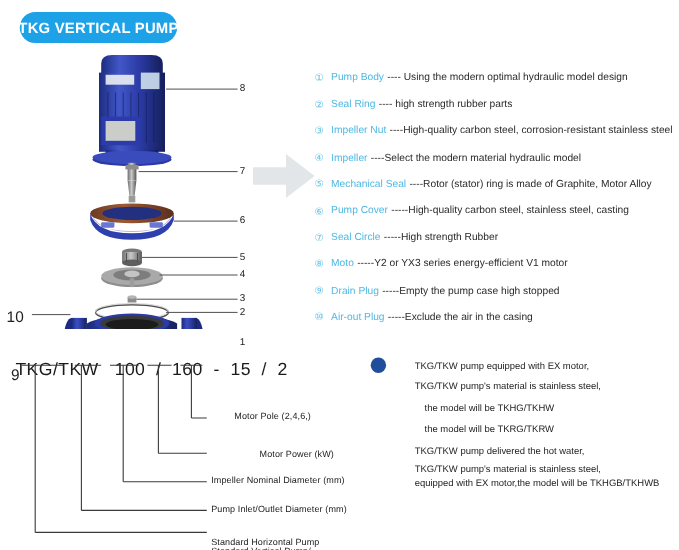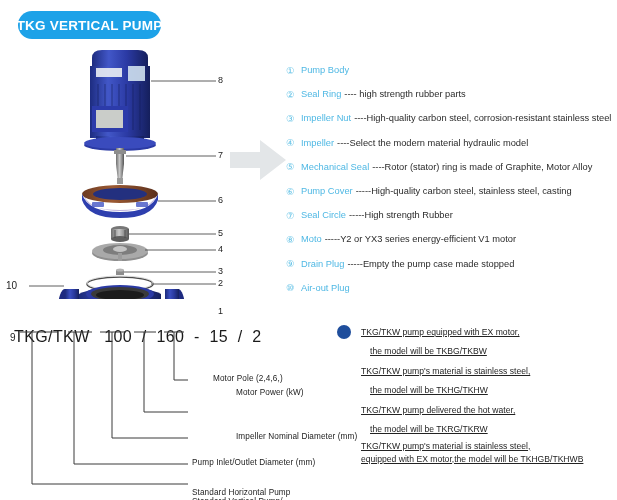--- a/index.html
+++ b/index.html
@@ -75,21 +75,21 @@
     letter-spacing:.1px;
   }
 
   
   .notes{position:absolute;left:337px;top:322px;width:280px;}
   .note-bullet{
     position:absolute;left:0px;top:3px;
     width:14px;height:14px;border-radius:50%;
     background:#1f4e9c;
   }
-  .note-lines{margin-left:24px;text-decoration:underline;}
+  .note-lines{margin-left:40px;}
   .note-line{
     font-size:8.6px;
     color:#1d1d1d;
     line-height:10px;
     height:19.5px;
     white-space:nowrap;
     display:flex;align-items:center;
   }
   .note-line.indented{padding-left:9px;}
   .note-line.tight{height:13px;}
@@ -235,36 +235,37 @@
       <div style="position:absolute;top:31px;">8</div>
       <div style="position:absolute;top:106px;">7</div>
       <div style="position:absolute;top:151px;">6</div>
       <div style="position:absolute;top:184px;">5</div>
       <div style="position:absolute;top:200px;">4</div>
       <div style="position:absolute;top:222px;">3</div>
       <div style="position:absolute;top:234px;">2</div>
       <div style="position:absolute;top:262px;">1</div>
     </div>
 
-    <div style="position:absolute;left:-14px;top:0;width:22px;height:255px;font-size:10px;color:#222;">
+    <div style="position:absolute;left:-14px;top:0;width:22px;height:255px;font-size:14px;color:#222;">
       <div style="position:absolute;top:236px;left:0;">10</div>
       <div style="position:absolute;top:288px;left:4px;">9</div>
     </div>
   </div>
 
   <div class="big-arrow">
     <svg width="60" height="44" viewBox="0 0 60 44">
       <path d="M2 14 h30 v-12 l26 20 l-26 20 v-12 h-30 z" fill="#e3e6e8"></path>
     </svg>
   </div>
 
   <div class="legend">
     <div class="legend-row">
       <span class="legend-num">①</span>
       <span class="legend-part">Pump Body</span>
+      <span class="legend-desc">---- Using the modern optimal hydraulic model design</span>
     </div>
     <div class="legend-row">
       <span class="legend-num">②</span>
       <span class="legend-part">Seal Ring</span>
       <span class="legend-desc">---- high strength rubber parts</span>
     </div>
     <div class="legend-row">
       <span class="legend-num">③</span>
       <span class="legend-part">Impeller Nut</span>
       <span class="legend-desc">----High-quality carbon steel, corrosion-resistant stainless steel</span>
@@ -290,25 +291,26 @@
       <span class="legend-desc">-----High strength Rubber</span>
     </div>
     <div class="legend-row">
       <span class="legend-num">⑧</span>
       <span class="legend-part">Moto</span>
       <span class="legend-desc">-----Y2 or YX3 series energy-efficient V1 motor</span>
     </div>
     <div class="legend-row">
       <span class="legend-num">⑨</span>
       <span class="legend-part">Drain Plug</span>
-      <span class="legend-desc">-----Empty the pump case made stopped</span>
+      <span class="legend-desc">-----Empty the pump case high stopped</span>
     </div>
     <div class="legend-row">
       <span class="legend-num">⑩</span>
       <span class="legend-part">Air-out Plug</span>
+      <span class="legend-desc">-----Exclude the air in the casing</span>
     </div>
   </div>
 
   <div class="model">
 
     <div class="model-code">
       <span class="seg">TKG/TKW</span>&nbsp;&nbsp;
       <span class="seg">100</span>&nbsp;
       <span class="seg">/</span>&nbsp;
       <span class="seg">160</span>&nbsp;
@@ -338,34 +340,33 @@
 
         <line x1="74" y1="20" x2="74" y2="152"></line>
         <line x1="74" y1="152" x2="188" y2="152"></line>
 
         <line x1="32" y1="20" x2="32" y2="172"></line>
         <line x1="32" y1="172" x2="188" y2="172"></line>
       </g>
     </svg>
 
     <div class="mlabel" style="left:192px;top:62px;margin-left:21px;">Motor Pole (2,4,6,)</div>
-    <div class="mlabel" style="left:192px;top:76px;padding-left:44px;">Motor Power  (kW)</div>
-    <div class="mlabel" style="left:192px;top:120px;margin-left:44px;">Impeller Nominal Diameter (mm)</div>
+    <div class="mlabel" style="left:192px;top:96px;padding-left:44px;">Motor Power  (kW)</div>
+    <div class="mlabel" style="left:192px;top:120px;">Impeller Nominal Diameter (mm)</div>
     <div class="mlabel" style="left:192px;top:146px;">Pump Inlet/Outlet Diameter (mm)</div>
     <div class="mlabel" style="left:192px;top:165px;margin-top:20px;">Standard Vertical  Pump/</div>
     <div class="mlabel" style="left:192px;top:176px;">Standard  Horizontal Pump</div>
   </div>
 
   <div class="notes">
     <div class="note-bullet"></div>
     <div class="note-lines">
       <div class="note-line">TKG/TKW pump equipped with EX motor,</div>
-      <div class="note-line indented">the model will be TKBG/TKBW</div>
       <div class="note-line">TKG/TKW pump's material is stainless steel,</div>
       <div class="note-line indented">the model will be TKHG/TKHW</div>
+      <div class="note-line indented">the model will be TKRG/TKRW</div>
       <div class="note-line">TKG/TKW pump delivered the hot water,</div>
-      <div class="note-line indented">the model will be TKRG/TKRW</div>
       <div class="note-line tight">TKG/TKW pump's material is stainless steel,</div>
       <div class="note-line tight">equipped with EX motor,the model will be TKHGB/TKHWB</div>
     </div>
   </div>
 
 </div>
 
 </body></html>

